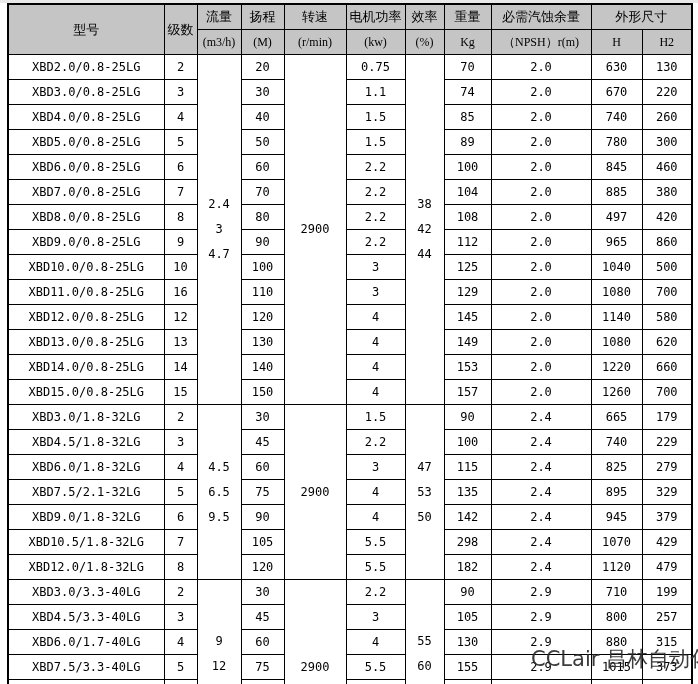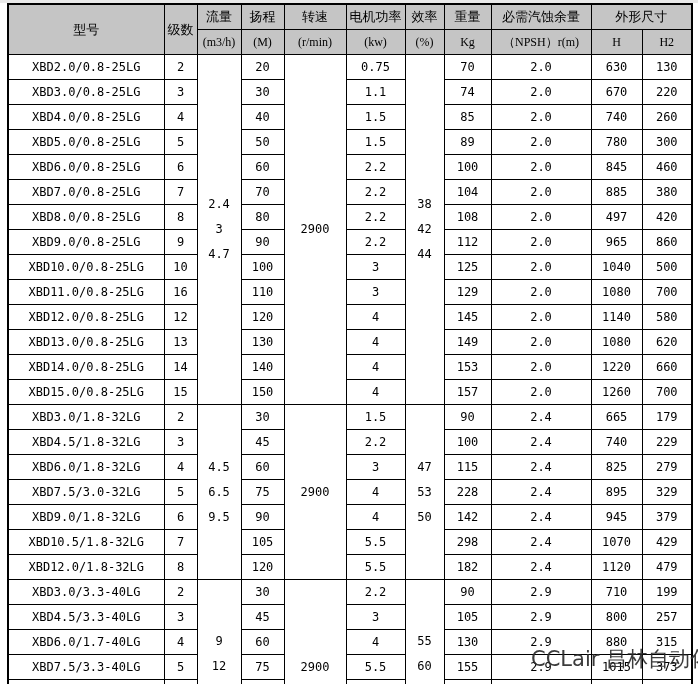--- a/index.html
+++ b/index.html
@@ -288,25 +288,25 @@
         <td>XBD6.0/1.8-32LG</td>
         <td>4</td>
         <td>60</td>
         <td>3</td>
         <td>115</td>
         <td>2.4</td>
         <td>825</td>
         <td>279</td>
       </tr>
       <tr>
-        <td>XBD7.5/3.0-32LG</td>
+        <td>XBD7.5/2.1-32LG</td>
         <td>5</td>
         <td>75</td>
         <td>4</td>
-        <td>228</td>
+        <td>135</td>
         <td>2.4</td>
         <td>895</td>
         <td>329</td>
       </tr>
       <tr>
         <td>XBD9.0/1.8-32LG</td>
         <td>6</td>
         <td>90</td>
         <td>4</td>
         <td>142</td>

